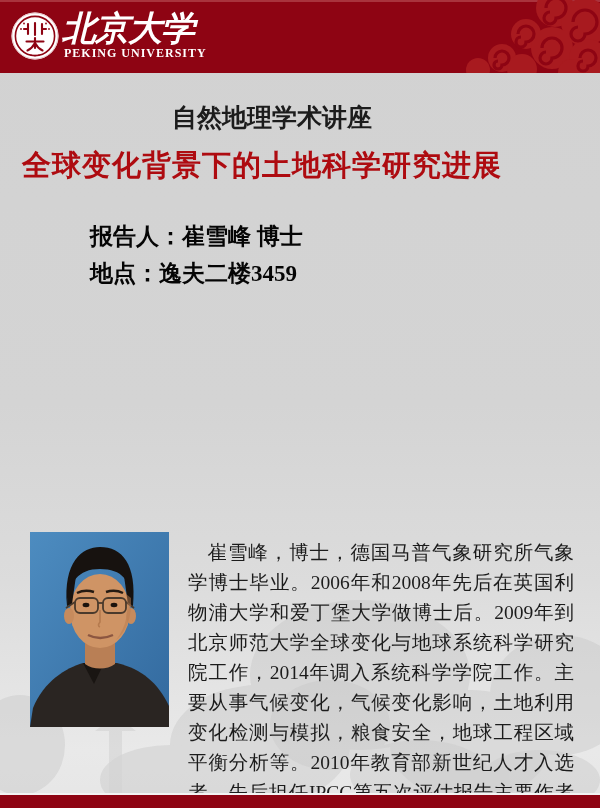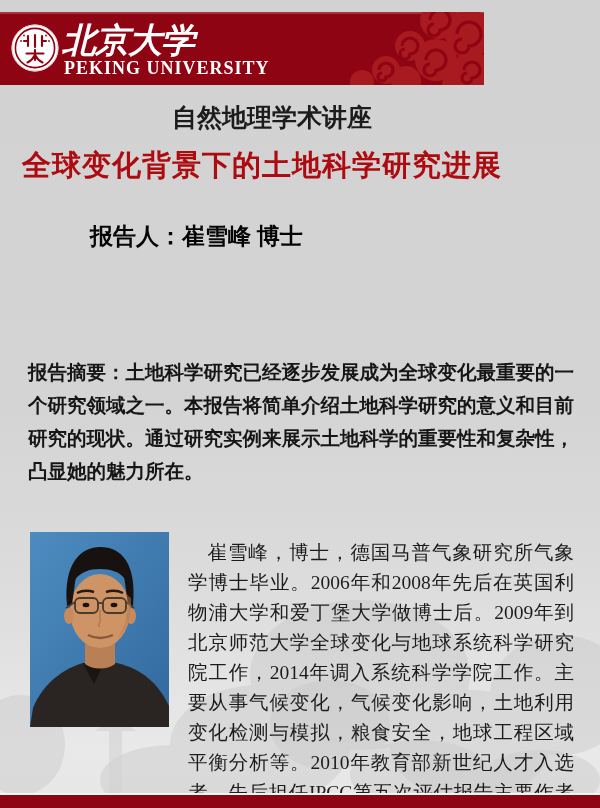--- a/index.html
+++ b/index.html
@@ -3,29 +3,29 @@
 <meta charset="utf-8">
 <style>
   html,body { margin:0; padding:0; background:#ffffff; }
   .poster {
     position:relative; width:600px; height:808px; margin:0 auto; overflow:hidden;
     background:linear-gradient(180deg,#d2d2d2 0%,#d4d4d4 50%,#dcdcdc 72%,#e9e9e9 93%,#e6e6e6 100%);
     font-family:"Liberation Sans", sans-serif;
   }
 
   
-  .header { position:absolute; top:12px; left:0; width:484px; height:73px; background:#8e0413; }
+  .header { position:absolute; top:0; left:0; width:600px; height:73px; background:#8e0413; }
   .header::before { content:""; position:absolute; top:0; left:0; width:100%; height:2px; background:#b04049; opacity:.8; }
   .seal { position:absolute; top:12px; left:11px; width:48px; height:48px; }
   .name-zh {
     position:absolute; top:6px; left:62px; color:#ffffff; font-size:34px; font-weight:bold;
     font-style:italic; letter-spacing:-1px; font-family:"Liberation Serif", serif; white-space:nowrap;
   }
   .name-en {
-    position:absolute; top:46px; left:64px; color:#ffffff; font-size:18px; font-weight:bold;
+    position:absolute; top:46px; left:64px; color:#ffffff; font-size:12px; font-weight:bold;
     letter-spacing:1px; font-family:"Liberation Serif", serif; white-space:nowrap;
   }
   .clouds { position:absolute; top:0; right:0; width:178px; height:73px; }
 
   
   .watermark { position:absolute; left:0; bottom:13px; width:600px; height:240px; opacity:.55; pointer-events:none; }
 
   
   .series-title {
     position:absolute; top:101px; left:0; width:544px; text-align:center;
@@ -137,23 +137,23 @@
       <ellipse cx="420" cy="220" rx="70" ry="35"></ellipse>
       <ellipse cx="540" cy="225" rx="60" ry="30"></ellipse>
     </g>
   </svg>
 
   <div class="series-title">自然地理学术讲座</div>
   <div class="lecture-title">全球变化背景下的土地科学研究进展</div>
 
   <div class="info">
     <div class="info-line">报告人：崔雪峰 博士</div>
+    <div class="info-line">地点：逸夫二楼3459</div>
   </div>
 
-  <div class="abstract">报告摘要：土地科学研究已经逐步发展成为全球变化最重要的一个研究领域之一。本报告将简单介绍土地科学研究的意义和目前研究的现状。通过研究实例来展示土地科学的重要性和复杂性，凸显她的魅力所在。</div>
 
   <div class="photo">
     <svg viewBox="0 0 139 195" preserveAspectRatio="none">
       <defs>
         <linearGradient id="pbg" x1="0" y1="0" x2="1" y2="1">
           <stop offset="0" stop-color="#4d8cc0"></stop>
           <stop offset="1" stop-color="#32699e"></stop>
         </linearGradient>
       </defs>
       <rect width="139" height="195" fill="url(#pbg)"></rect>

